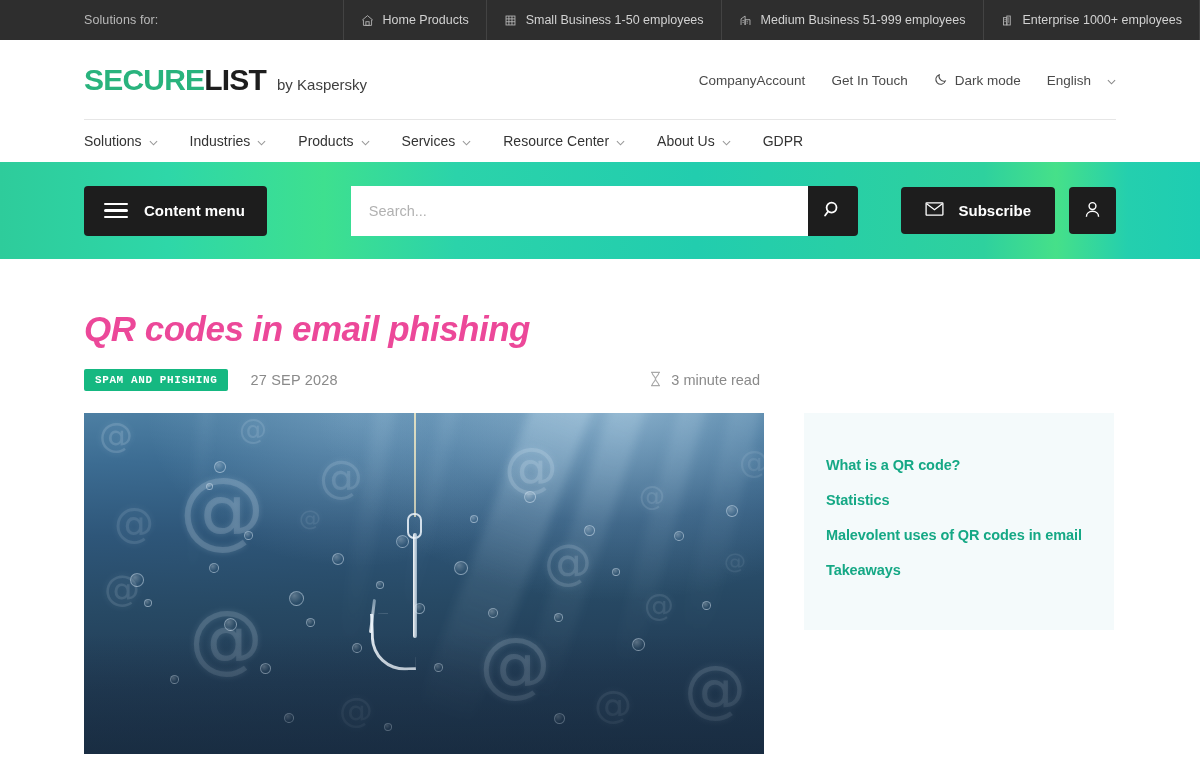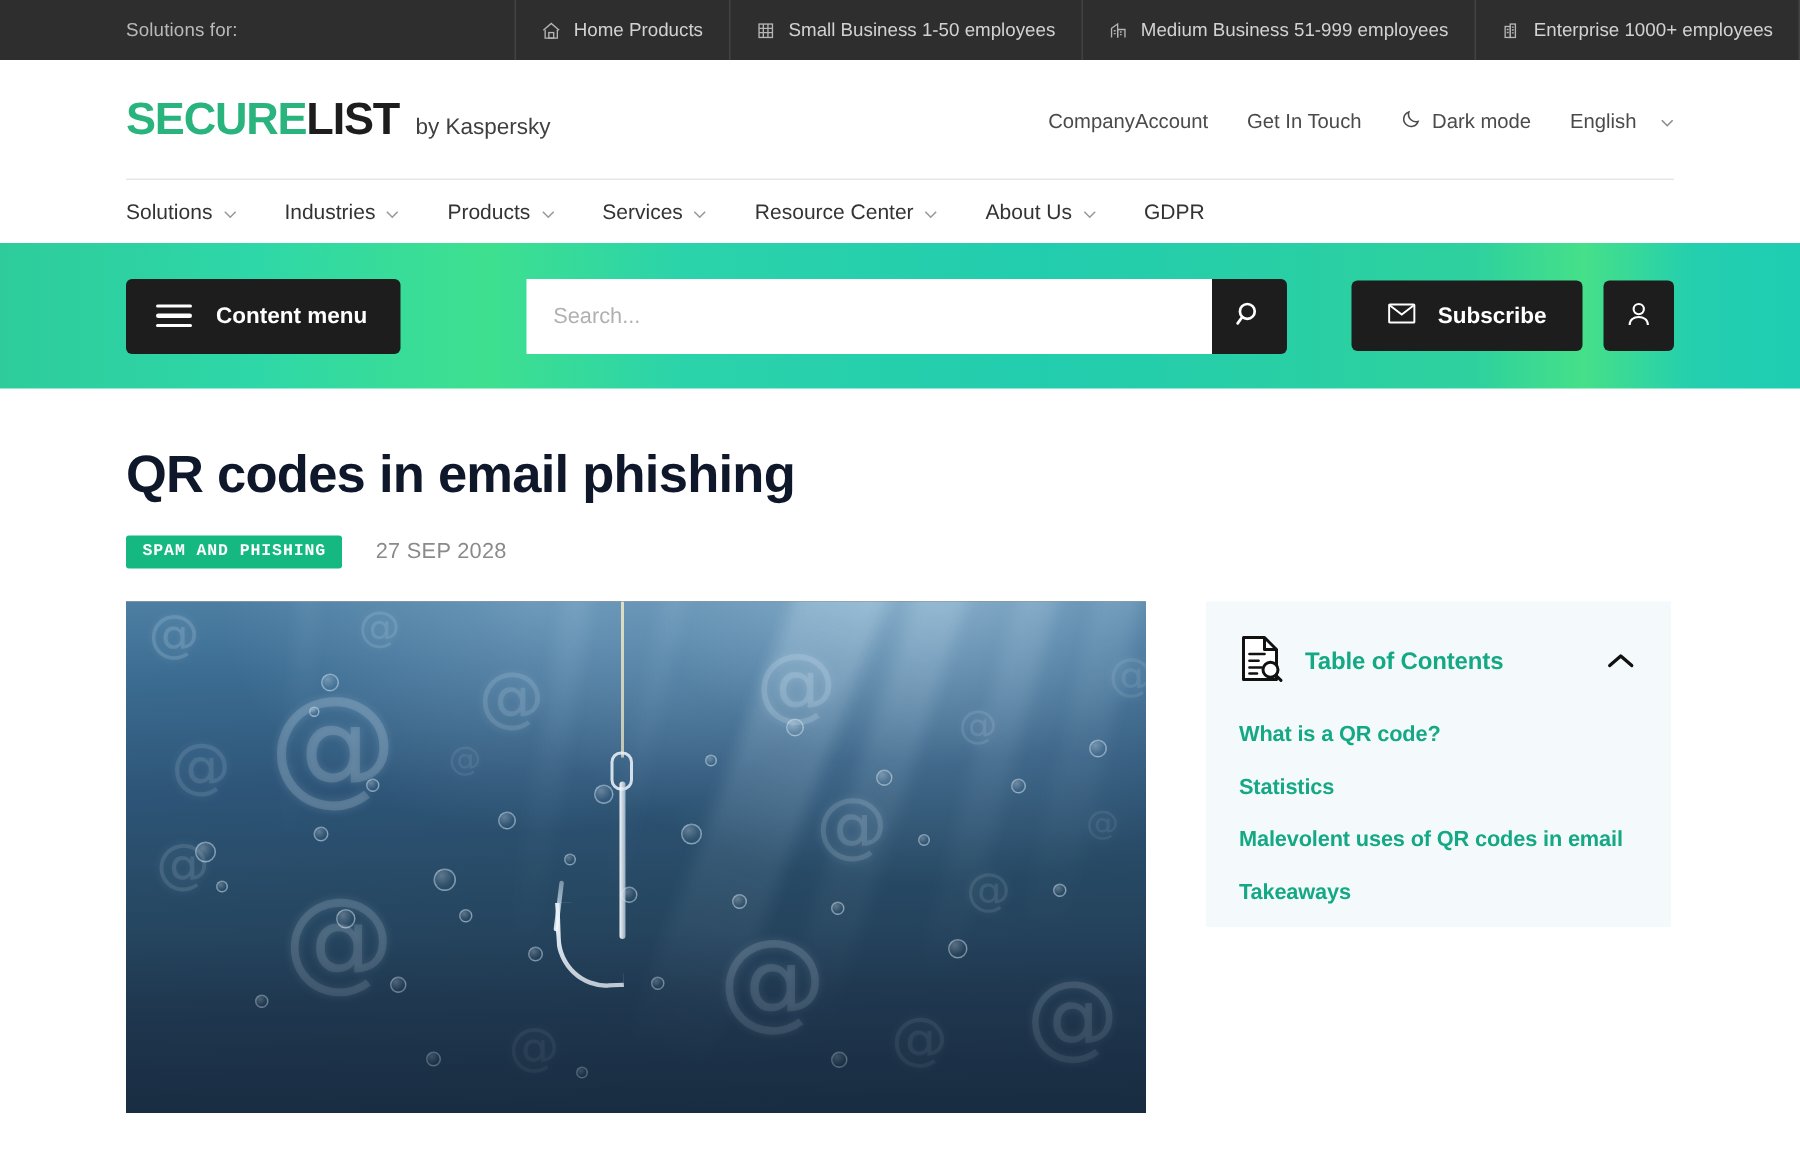--- a/index.html
+++ b/index.html
@@ -132,24 +132,25 @@
   }
   .account-btn {
     width: 47px; height: 47px; background: #1d1d1d;
     border: none; border-radius: 4px; cursor: pointer;
     display: flex; align-items: center; justify-content: center;
   }
 
   
   .page { padding: 0 84px; }
   .article-title {
-    font-size: 35px; font-weight: 700; color: #0f172a;
+    font-size: 35px; font-weight: 700; color: #ec4899;
     letter-spacing: -0.5px;
-    margin-top: 38px;
+    margin-top: 50px;
     line-height: 1.15;
+    font-style: italic;
   }
   .meta-row {
     display: flex; align-items: center;
     margin-top: 20px; height: 22px;
   }
   .cat-badge {
     background: #15b881; color: #fff;
     font-family: "Liberation Mono", monospace;
     font-size: 11px; font-weight: 700; letter-spacing: .6px;
     padding: 5px 11px; border-radius: 2px;
@@ -431,20 +432,30 @@
   </div>
 </div>
 
 <div class="page">
 
   <h1 class="article-title">QR codes in email phishing</h1>
 
   <div class="meta-row">
     <span class="cat-badge">SPAM AND PHISHING</span>
     <span class="meta-date">27 SEP 2028</span>
+    <span class="read-time">
+      <span>
+        <svg width="13" height="16" viewBox="0 0 14 17" fill="none" stroke="#a9a9a9" stroke-width="1.15">
+          <path d="M2.2 1.4h9.6M2.2 15.6h9.6"></path>
+          <path d="M3.3 1.4c0 3.3 3.7 4.6 3.7 7.1s-3.7 3.8-3.7 7.1"></path>
+          <path d="M10.7 1.4c0 3.3-3.7 4.6-3.7 7.1s3.7 3.8 3.7 7.1"></path>
+        </svg>
+      </span>
+      <span>3 minute read</span>
+    </span>
   </div>
 
   <div class="body-grid">
 
     <div class="hero">
       <div class="hero-water"></div>
 
       <div class="ray" style="left:470px; width:58px; height:430px; transform:rotate(21deg); opacity:.95;"></div>
       <div class="ray" style="left:545px; width:34px; height:400px; transform:rotate(18deg); opacity:.7;"></div>
       <div class="ray" style="left:610px; width:26px; height:360px; transform:rotate(15deg); opacity:.55;"></div>
@@ -507,37 +518,20 @@
       <div class="hook-line" style="left:330px; height:104px;"></div>
       <div class="hook-eye" style="left:323px; top:100px;"></div>
       <div class="hook-shank" style="left:329px; top:120px; height:105px;"></div>
       <div class="hook-bend" style="left:287px; top:200px;"></div>
       <div class="hook-barb" style="left:287px; top:186px;"></div>
 
       <div style="position:absolute;left:0;right:0;bottom:0;height:120px;background:linear-gradient(to bottom, rgba(22,42,62,0), rgba(20,38,58,.55));"></div>
     </div>
 
     <div class="toc">
-      <div class="toc-head">
-        <span>
-          <svg width="30" height="32" viewBox="0 0 30 32" fill="none">
-            <path d="M3 2h14l8 8v20H3z" stroke="#111" stroke-width="2" fill="#fff" stroke-linejoin="round"></path>
-            <path d="M17 2v8h8" stroke="#111" stroke-width="2" stroke-linejoin="round"></path>
-            <path d="M7 13h10M7 17.5h6M7 22h8M7 26h5" stroke="#111" stroke-width="1.8" stroke-linecap="round"></path>
-            <circle cx="21" cy="23.5" r="5" fill="#fff" stroke="#111" stroke-width="2"></circle>
-            <path d="M24.7 27.3L28 30.6" stroke="#111" stroke-width="2" stroke-linecap="round"></path>
-          </svg>
-        </span>
-        <span class="toc-title">Table of Contents</span>
-        <span class="toc-chevron">
-          <svg width="19" height="11" viewBox="0 0 20 12" fill="none" stroke="#111" stroke-width="2.4" stroke-linecap="round" stroke-linejoin="round">
-              <path d="M2 9.5L10 2.5l8 7"></path>
-            </svg>
-        </span>
-      </div>
       <div class="toc-links">
         <a class="toc-link" href="#">What is a QR code?</a>
         <a class="toc-link" href="#">Statistics</a>
         <a class="toc-link" href="#">Malevolent uses of QR codes in email</a>
         <a class="toc-link" href="#">Takeaways</a>
       </div>
     </div>
   </div>
 
   <div class="authors-head">

